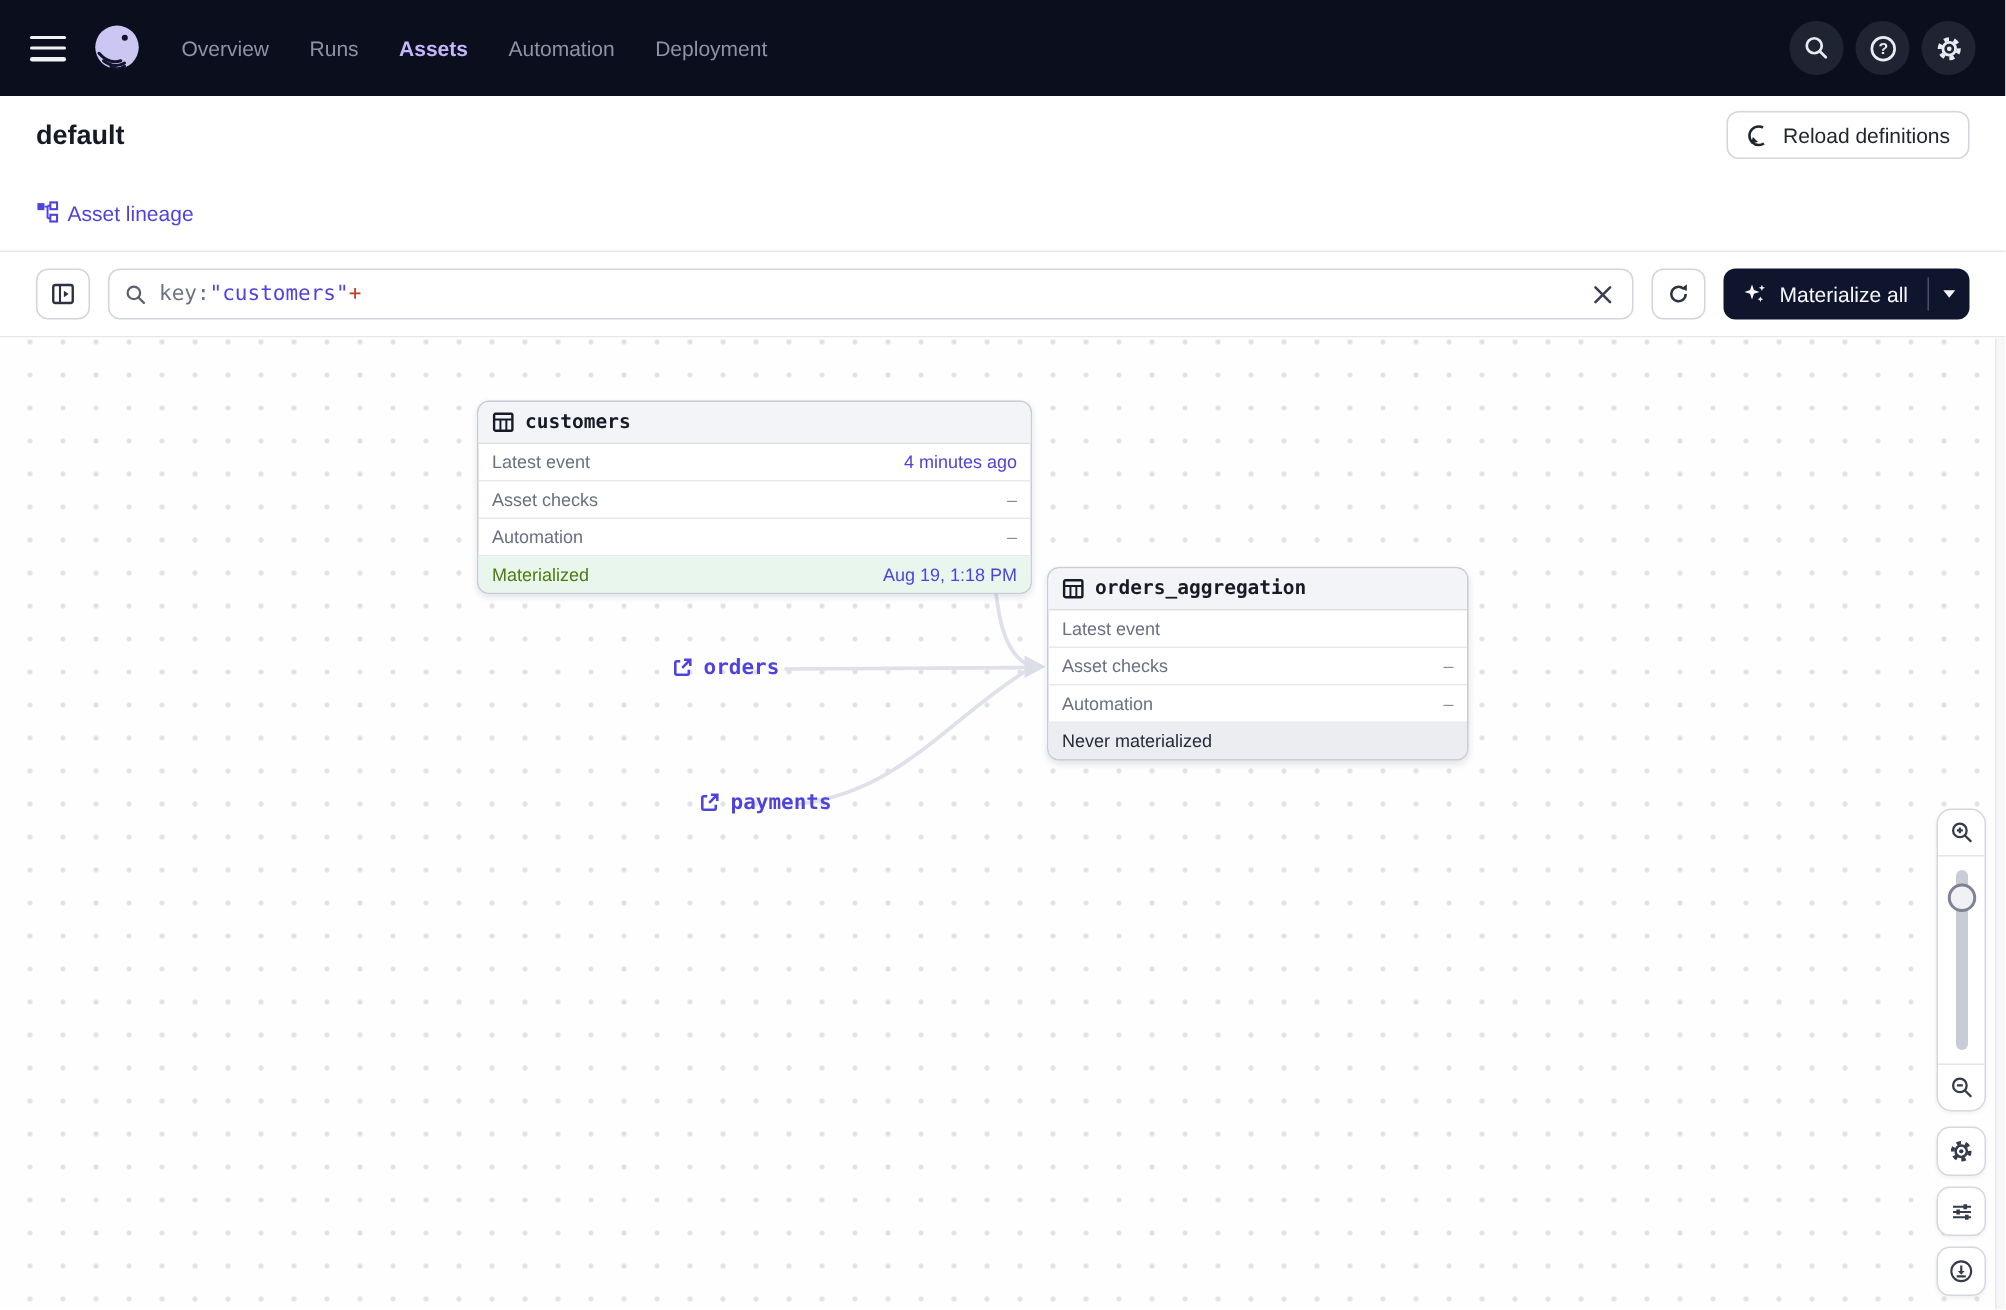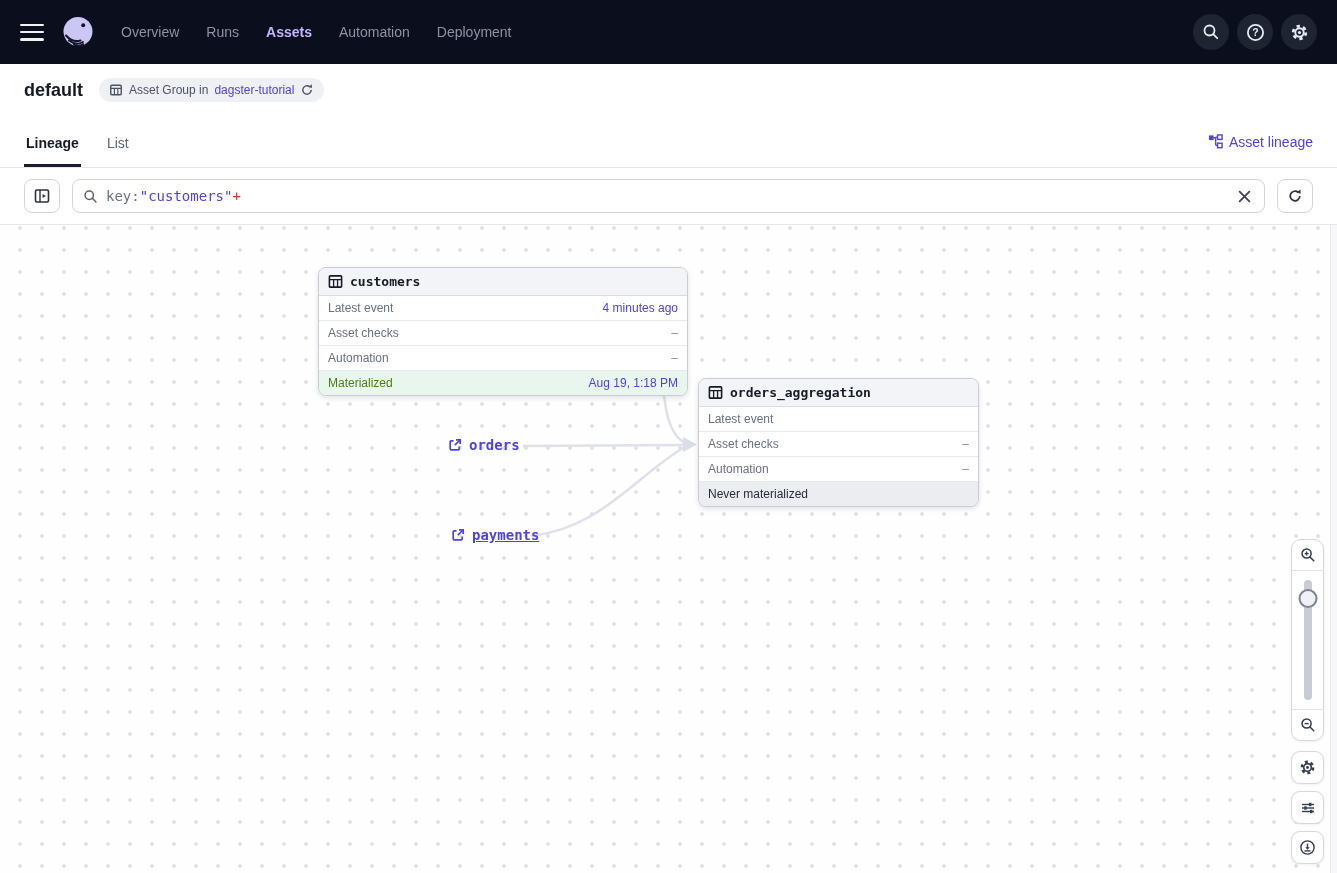--- a/index.html
+++ b/index.html
@@ -119,40 +119,31 @@
         <circle cx="9" cy="9" r="4" fill="none" stroke="currentColor" stroke-width="1.8"></circle>
         <circle cx="9" cy="9" r="1.5" fill="currentColor"></circle>
       </svg>
     </div>
   </div>
 </div>
 
 <div class="page-header">
   <div class="page-header-left">
     <h1 class="page-title">default</h1>
-    <div class="group-badge">
-      <svg width="14" height="14" viewBox="0 0 16 16">
-        <rect x="2" y="2.5" width="12" height="11" rx="1.2" fill="none" stroke="#4b5263" stroke-width="1.6"></rect>
-        <path d="M2 6.2 H14 M6.2 6.2 V13.5 M10.1 6.2 V13.5" stroke="#4b5263" stroke-width="1.3" fill="none"></path>
-      </svg>
-      <span>Asset Group in</span>
-      <a>dagster-tutorial</a>
-      <svg width="14" height="14" viewBox="0 0 17 17">
-        <path d="M13.6 8.5 a5.1 5.1 0 1 1 -1.7-3.8" fill="none" stroke="#4b5263" stroke-width="1.7"></path>
-        <polygon points="14.4,1.6 14.4,6.2 10.2,4.8" fill="#4b5263"></polygon>
-      </svg>
-    </div>
-  </div>
+  </div>
+  <button class="btn-outline">
+    <svg width="17" height="17" viewBox="0 0 17 17">
+      <circle cx="8.5" cy="8.5" r="6.2" fill="none" stroke="#20252f" stroke-width="1.7" stroke-dasharray="26 8" stroke-dashoffset="-6"></circle>
+      <polygon points="3.2,13.6 8,12.6 4.6,9.4" fill="#20252f"></polygon>
+    </svg>
+    <span>Reload definitions</span>
+  </button>
 </div>
 
 <div class="tabs-row">
-  <div class="tabs">
-    <div class="tab active">Lineage</div>
-    <div class="tab">List</div>
-  </div>
   <div class="view-lineage">
     <svg width="15" height="15" viewBox="0 0 16 16">
       <rect x="1" y="1.5" width="5" height="5" fill="#4f43dd"></rect>
       <rect x="10.2" y="1" width="4.8" height="4.8" fill="none" stroke="#4f43dd" stroke-width="1.5"></rect>
       <rect x="10.2" y="9.8" width="4.8" height="4.8" fill="none" stroke="#4f43dd" stroke-width="1.5"></rect>
       <path d="M6 4 H8.2 M8.2 3.4 V12.2 M8.2 12.2 H10.2 M8.2 3.4 H10.2" stroke="#4f43dd" stroke-width="1.4" fill="none"></path>
     </svg>
     <span>Asset lineage</span>
   </div>
 </div>
@@ -178,20 +169,36 @@
         <path d="M1.5 1.5 L10.5 10.5 M10.5 1.5 L1.5 10.5" stroke="currentColor" stroke-width="1.6" stroke-linecap="round"></path>
       </svg>
     </div>
   </div>
   <div class="icon-btn">
     <svg width="16" height="16" viewBox="0 0 17 17">
       <path d="M13.6 8.5 a5.1 5.1 0 1 1 -1.7-3.8" fill="none" stroke="currentColor" stroke-width="1.8"></path>
       <polygon points="14.4,1.6 14.4,6.2 10.2,4.8" fill="currentColor"></polygon>
     </svg>
   </div>
+  <div class="materialize">
+    <div class="materialize-main">
+      <svg width="16" height="16" viewBox="0 0 16 16">
+        <path d="M6 1.6 L7.3 5.3 L11 6.6 L7.3 7.9 L6 11.6 L4.7 7.9 L1 6.6 L4.7 5.3 Z" fill="currentColor"></path>
+        <path d="M12.6 1.8 l.6 1.5 1.5 .6 -1.5 .6 -.6 1.5 -.6 -1.5 -1.5 -.6 1.5 -.6 Z" fill="currentColor"></path>
+        <path d="M11.6 9.6 l.55 1.3 1.3 .55 -1.3 .55 -.55 1.3 -.55 -1.3 -1.3 -.55 1.3 -.55 Z" fill="currentColor"></path>
+      </svg>
+      <span>Materialize all</span>
+    </div>
+    <div class="materialize-divider"></div>
+    <div class="materialize-caret">
+      <svg width="9" height="6" viewBox="0 0 9 6">
+        <polygon points="0.5,0.5 8.5,0.5 4.5,5.5" fill="currentColor"></polygon>
+      </svg>
+    </div>
+  </div>
 </div>
 
 <div class="graph">
 
   <svg class="edges" width="1337" height="648" viewBox="0 0 1337 648">
     <path d="M 637 103 C 674 117, 652 196, 683 217" fill="none" stroke="#dee0ea" stroke-width="2.5" stroke-linecap="round"></path>
     <path d="M 524 221 L 683 220" fill="none" stroke="#dee0ea" stroke-width="2.5" stroke-linecap="round"></path>
     <path d="M 532 311 C 600 303, 634 253, 683 223" fill="none" stroke="#dee0ea" stroke-width="2.5" stroke-linecap="round"></path>
     <polygon points="683,212 697,219.5 683,227" fill="#dbdde7"></polygon>
   </svg>
@@ -250,21 +257,21 @@
 
   <div class="ext-asset" style="left:448px; top:212px;">
     <svg width="14" height="14" viewBox="0 0 14 14">
       <path d="M5.5 2.8 H3.2 a1 1 0 0 0 -1 1 v7 a1 1 0 0 0 1 1 h7 a1 1 0 0 0 1 -1 V8.5" fill="none" stroke="currentColor" stroke-width="1.7"></path>
       <path d="M8 1.8 h4.2 v4.2" fill="none" stroke="currentColor" stroke-width="1.7"></path>
       <path d="M12 2 L6.8 7.2" stroke="currentColor" stroke-width="1.7"></path>
     </svg>
     <span>orders</span>
   </div>
 
-  <div class="ext-asset" style="left:451px; top:302px;text-decoration:underline;">
+  <div class="ext-asset" style="left:466px; top:302px;">
     <svg width="14" height="14" viewBox="0 0 14 14">
       <path d="M5.5 2.8 H3.2 a1 1 0 0 0 -1 1 v7 a1 1 0 0 0 1 1 h7 a1 1 0 0 0 1 -1 V8.5" fill="none" stroke="currentColor" stroke-width="1.7"></path>
       <path d="M8 1.8 h4.2 v4.2" fill="none" stroke="currentColor" stroke-width="1.7"></path>
       <path d="M12 2 L6.8 7.2" stroke="currentColor" stroke-width="1.7"></path>
     </svg>
     <span>payments</span>
   </div>
 
   <div class="zoom-group">
     <div class="zoom-btn">

